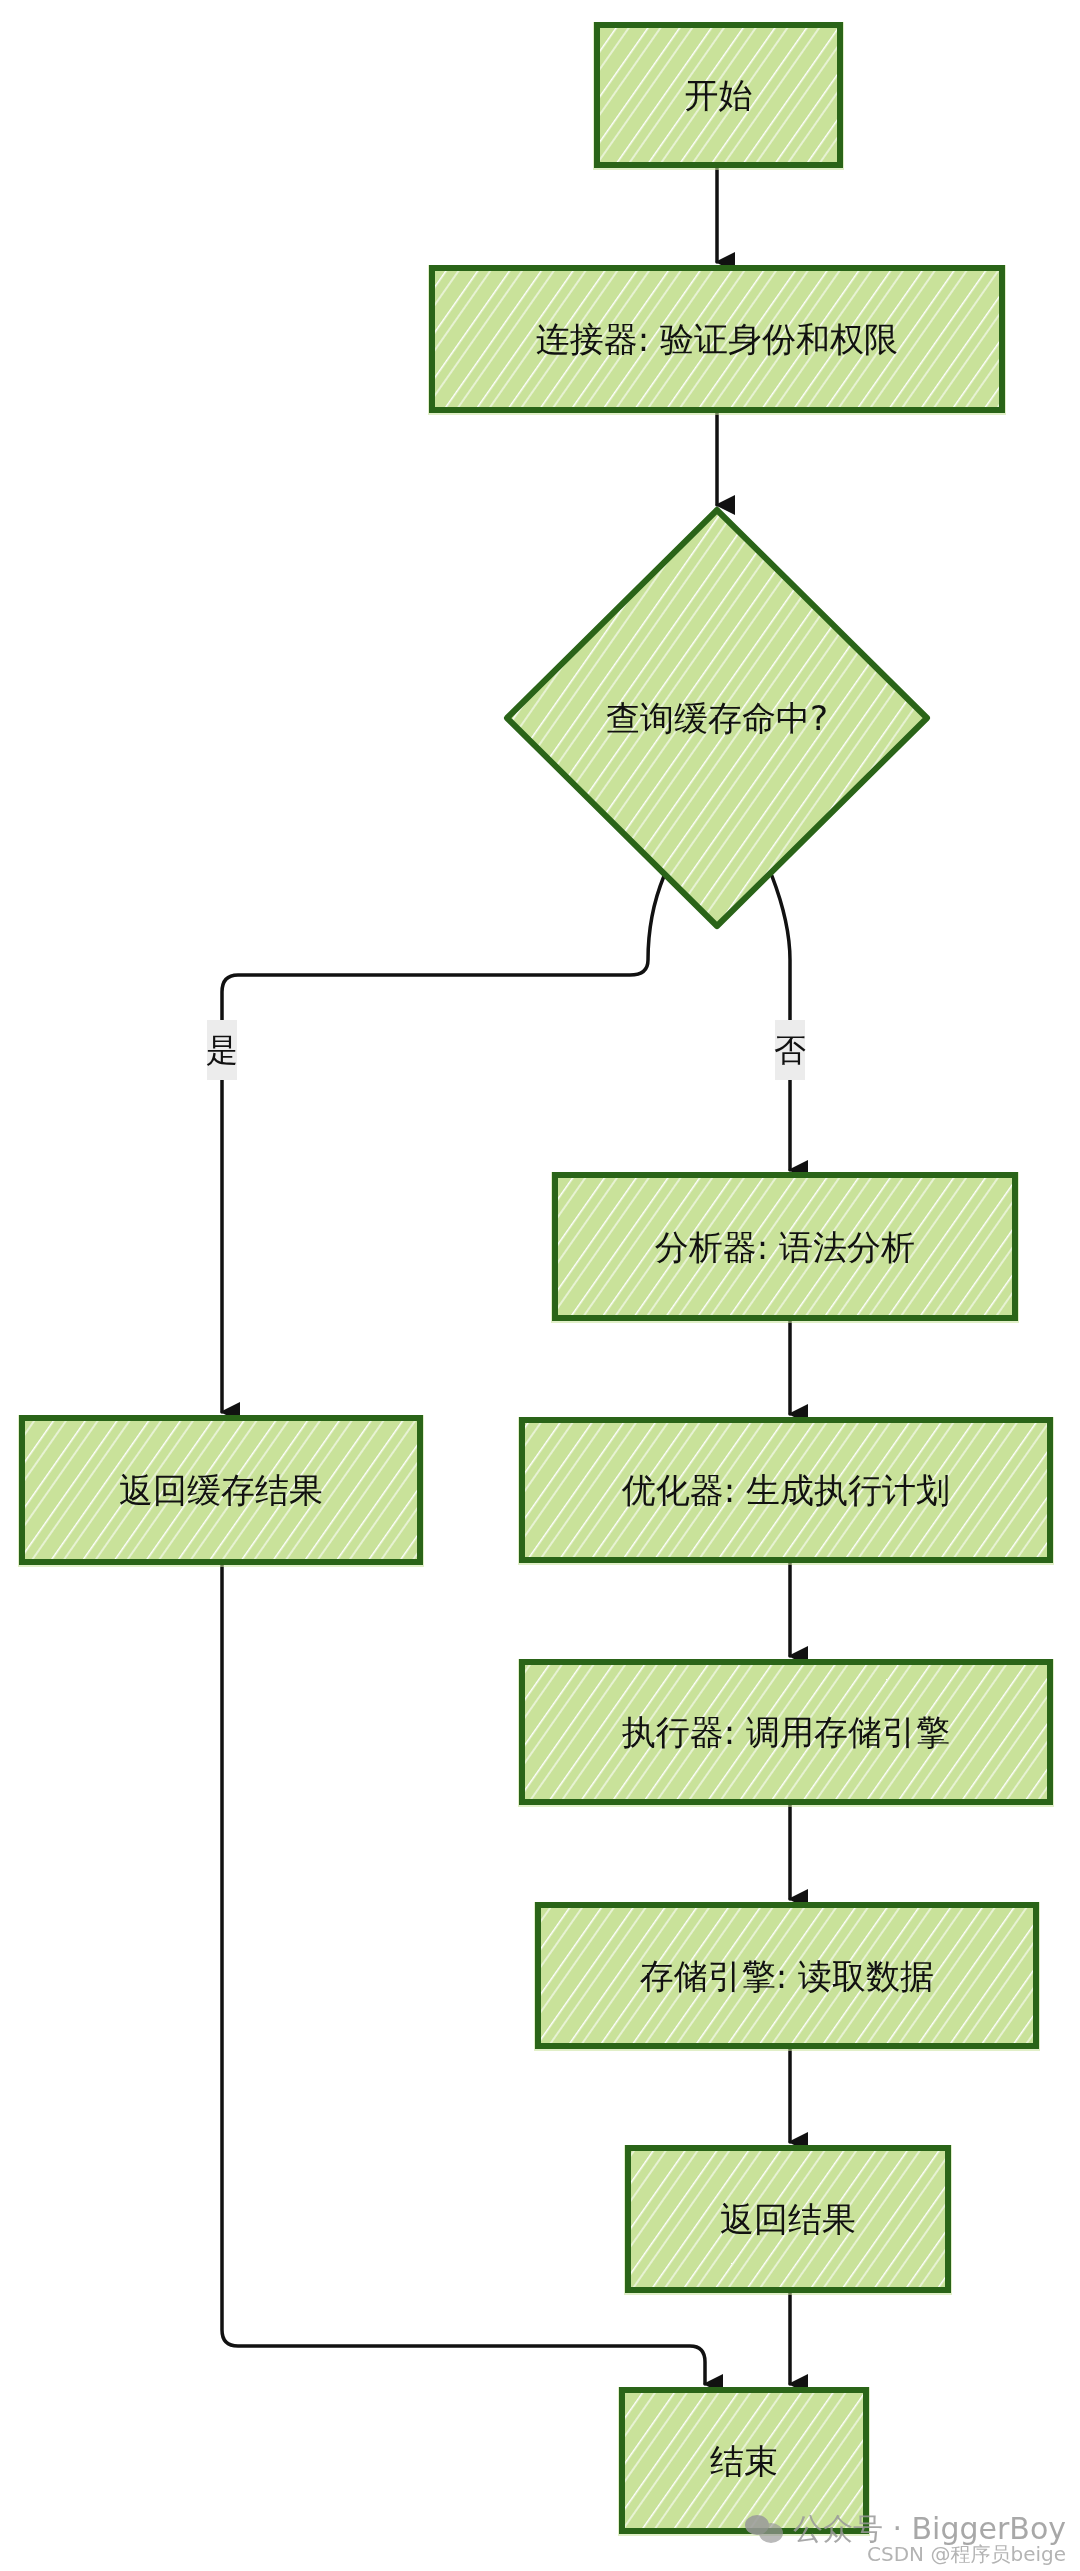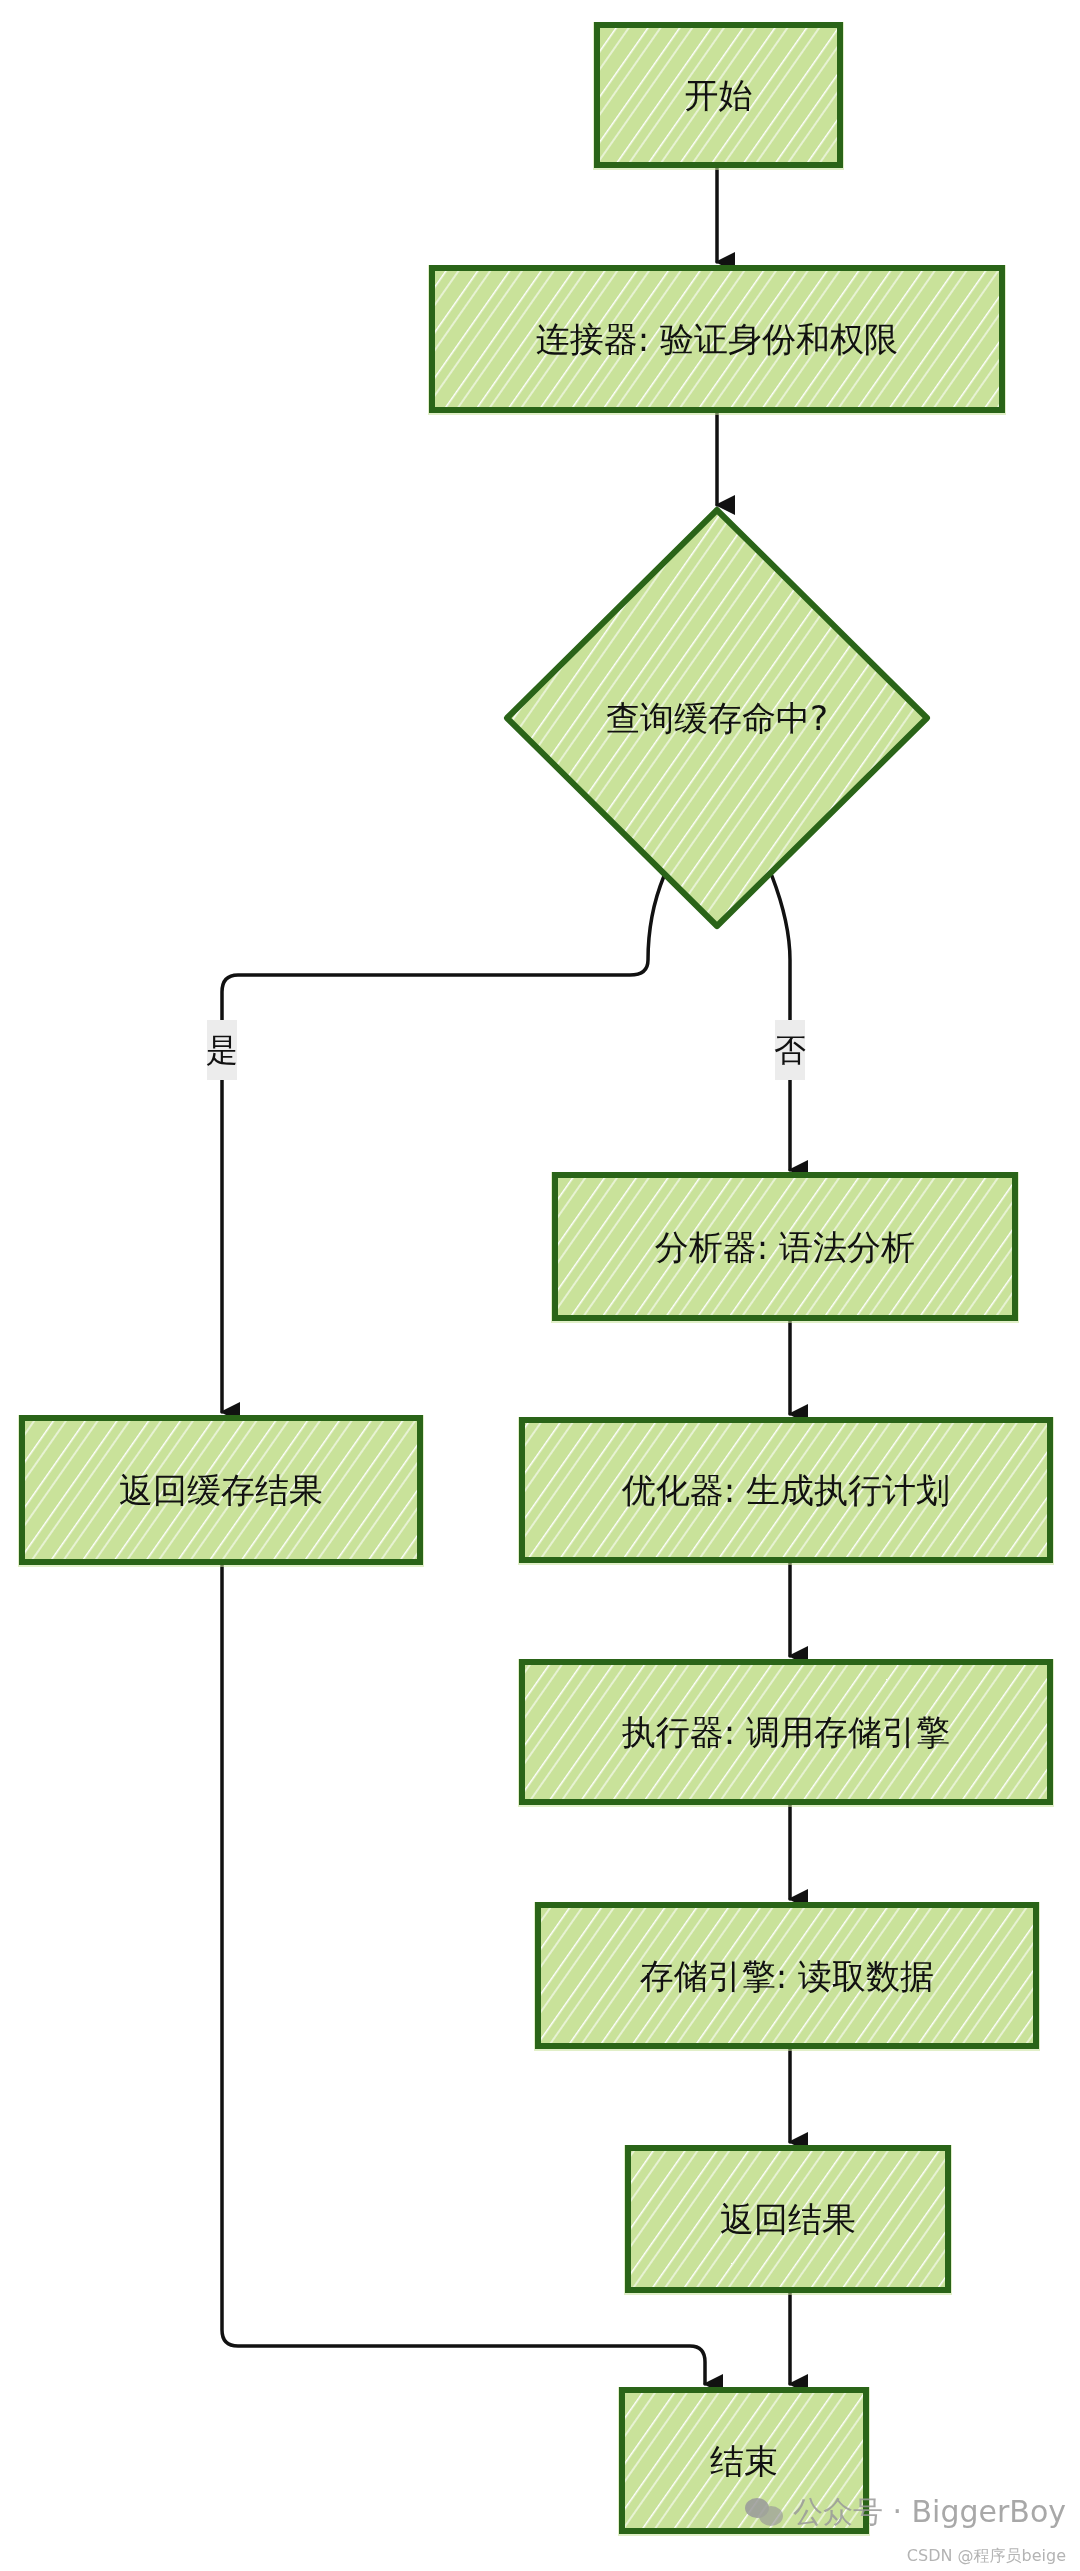--- a/index.html
+++ b/index.html
@@ -4,21 +4,21 @@
   <style>
     html, body { margin: 0; padding: 0; background: #ffffff; }
     body { width: 1080px; height: 2571px; position: relative; overflow: hidden;
            font-family: "DejaVu Sans", "Liberation Sans", sans-serif; }
     #diagram { position: absolute; left: 0; top: 0; }
     .node-text { font-family: "DejaVu Sans", "Liberation Sans", sans-serif; font-size: 34px; fill: #111111; }
     .edge-label-text { font-family: "DejaVu Sans", "Liberation Sans", sans-serif; font-size: 32px; fill: #111111; }
     .watermark { position: absolute; right: 14px; bottom: 6px; text-align: right; color: #9a9a9a;
                  font-family: "DejaVu Sans", "Liberation Sans", sans-serif; line-height: 1.05; }
     .wm-main { font-size: 30px; display: flex; align-items: center; justify-content: flex-end; gap: 8px; opacity: .85; }
-    .wm-sub { font-size: 16px; color: #b4b4b4; margin-top: 21px; }
+    .wm-sub { font-size: 20px; color: #b4b4b4; }
     .wm-icon { width: 40px; height: 30px; position: relative; display: inline-block; }
     .wm-icon span { position: absolute; background: #9a9a9a; border-radius: 50%; }
   </style>
 </head>
 <body>
 
 <svg id="diagram" width="1080" height="2571" viewBox="0 0 1080 2571" xmlns="http://www.w3.org/2000/svg">
   <defs>
     <pattern id="hatch" patternUnits="userSpaceOnUse" width="26" height="26" patternTransform="rotate(35)">
       <rect width="26" height="26" fill="#c9e29a"></rect>

